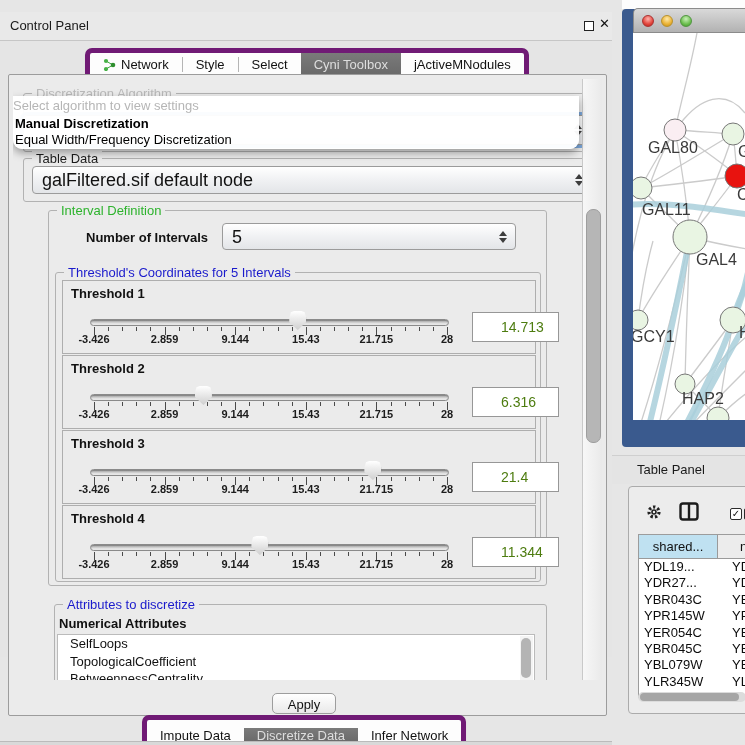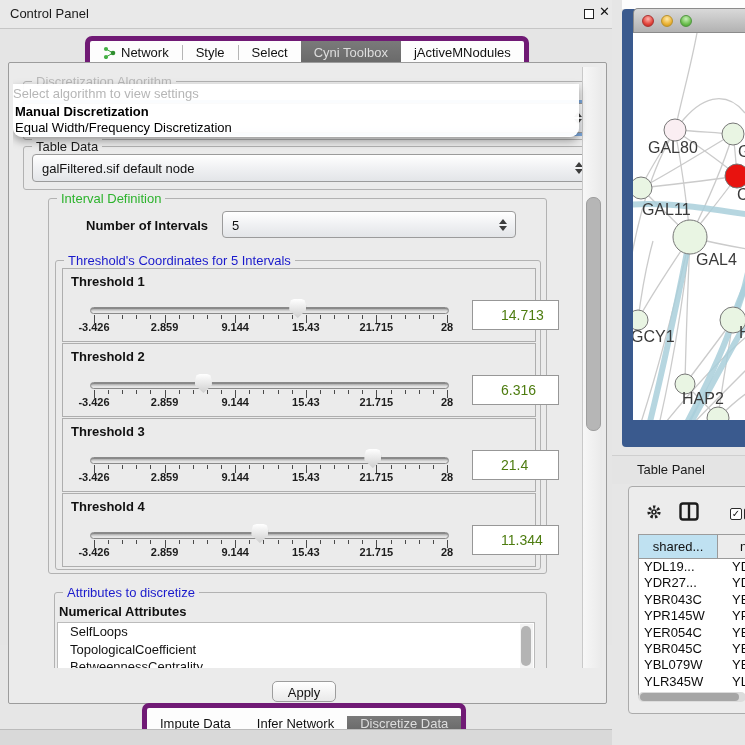--- a/index.html
+++ b/index.html
@@ -1,41 +1,41 @@
 <!DOCTYPE html>
 <html><head>
 <meta charset="utf-8">
 <style>
   html,body{margin:0;padding:0;}
   body{width:745px;height:745px;position:relative;overflow:hidden;
        font-family:"Liberation Sans","DejaVu Sans",sans-serif;background:#e6e6e6;}
 
   
-  #control{position:absolute;left:0;top:0;width:612px;height:645px;background:#e5e5e5;}
+  #control{position:absolute;left:0;top:12px;width:612px;height:645px;background:#e5e5e5;}
   #cp-titlebar{position:absolute;left:0;top:0;width:612px;height:28px;background:#e9e9e9;border-bottom:1px solid #c6c6c6;}
   #cp-title{position:absolute;left:10px;top:6px;font-size:13px;color:#1a1a1a;}
   #float-ic{position:absolute;left:584px;top:9px;width:8px;height:8px;border:1.5px solid #222;background:#fff;}
   #close-ic{position:absolute;left:599px;top:4px;font-size:13px;font-weight:bold;color:#111;}
 
   .tabstrip{position:absolute;display:flex;background:#fdfdfd;border:5px solid #701a75;
             border-radius:7px;overflow:hidden;height:23px;box-shadow:0 1px 1px rgba(0,0,0,.15);}
   .tab{display:flex;align-items:center;gap:5px;padding:0 13px;font-size:13px;color:#111;white-space:nowrap;}
   .tab.sel{background:linear-gradient(#7a7a7a,#696969);color:#dedede;}
   .tabdiv{width:1px;background:#b5b5b5;margin:4px 0;}
 
   #panel{position:absolute;left:8px;top:62px;width:597px;height:640px;background:#ebebeb;
          border:1px solid #9c9c9c;border-radius:2px;}
   #viewport{position:absolute;left:4px;top:4px;width:589px;height:601px;background:#ebebeb;overflow:hidden;}
 
   .group{position:absolute;border:1px solid #b2b2b2;border-radius:3px;}
   .gtitle{position:absolute;top:-8px;left:8px;background:#ebebeb;padding:0 4px;font-size:13px;white-space:nowrap;}
 
   .combo{position:absolute;background:linear-gradient(#ffffff,#f0f1f3 50%,#e3e5e8);
          border:1px solid #9b9b9b;border-radius:4px;}
-  .combo .ctxt{position:absolute;left:9px;top:50%;transform:translateY(-50%);font-size:13px;color:#111;white-space:nowrap;}
+  .combo .ctxt{position:absolute;left:9px;top:50%;transform:translateY(-50%);font-size:18px;color:#111;white-space:nowrap;}
   .steppers{position:absolute;right:8px;top:50%;transform:translateY(-50%);display:flex;flex-direction:column;gap:2px;}
   .tri-up{width:0;height:0;border-left:4px solid transparent;border-right:4px solid transparent;border-bottom:5px solid #3d3d3d;}
   .tri-dn{width:0;height:0;border-left:4px solid transparent;border-right:4px solid transparent;border-top:5px solid #3d3d3d;}
 
   #algo-combo{box-shadow:0 0 0 3px rgba(95,150,215,.8);}
   #popup{position:absolute;left:0;top:17px;width:566px;height:53px;background:rgba(255,255,255,.96);
          border-radius:0 0 9px 9px;box-shadow:0 4px 9px rgba(0,0,0,.35);z-index:6;}
   #popup .ph{height:18px;font-size:13px;color:#b6b6b6;padding-top:2px;}
   #popup .item{height:16px;padding-left:2px;font-size:13px;color:#000;}
   #popup .item.b{font-weight:bold;}
@@ -356,25 +356,25 @@
         </div>
     </div>
 
     <button class="pushbtn" style="left:263px;top:618px;width:64px;height:21px;">Apply</button>
   </div>
 
   <div class="tabstrip" style="left:142px;top:703px;align-items:flex-end;" id="bottom-tabs">
       <span class="tab">
         <span>Impute Data</span>
       </span>
-      <span class="tab">
-        <span>Infer Network</span>
-      </span>
       <span class="tab sel">
         <span>Discretize Data</span>
+      </span>
+      <span class="tab">
+        <span>Infer Network</span>
       </span>
     </div>
   <div id="dock-bottom"></div>
 </div>
 
 <div id="right">
   <div id="white-top"></div>
   <div id="netframe"></div>
   <div id="mac-titlebar">
     <span class="light" id="light-red"></span>

